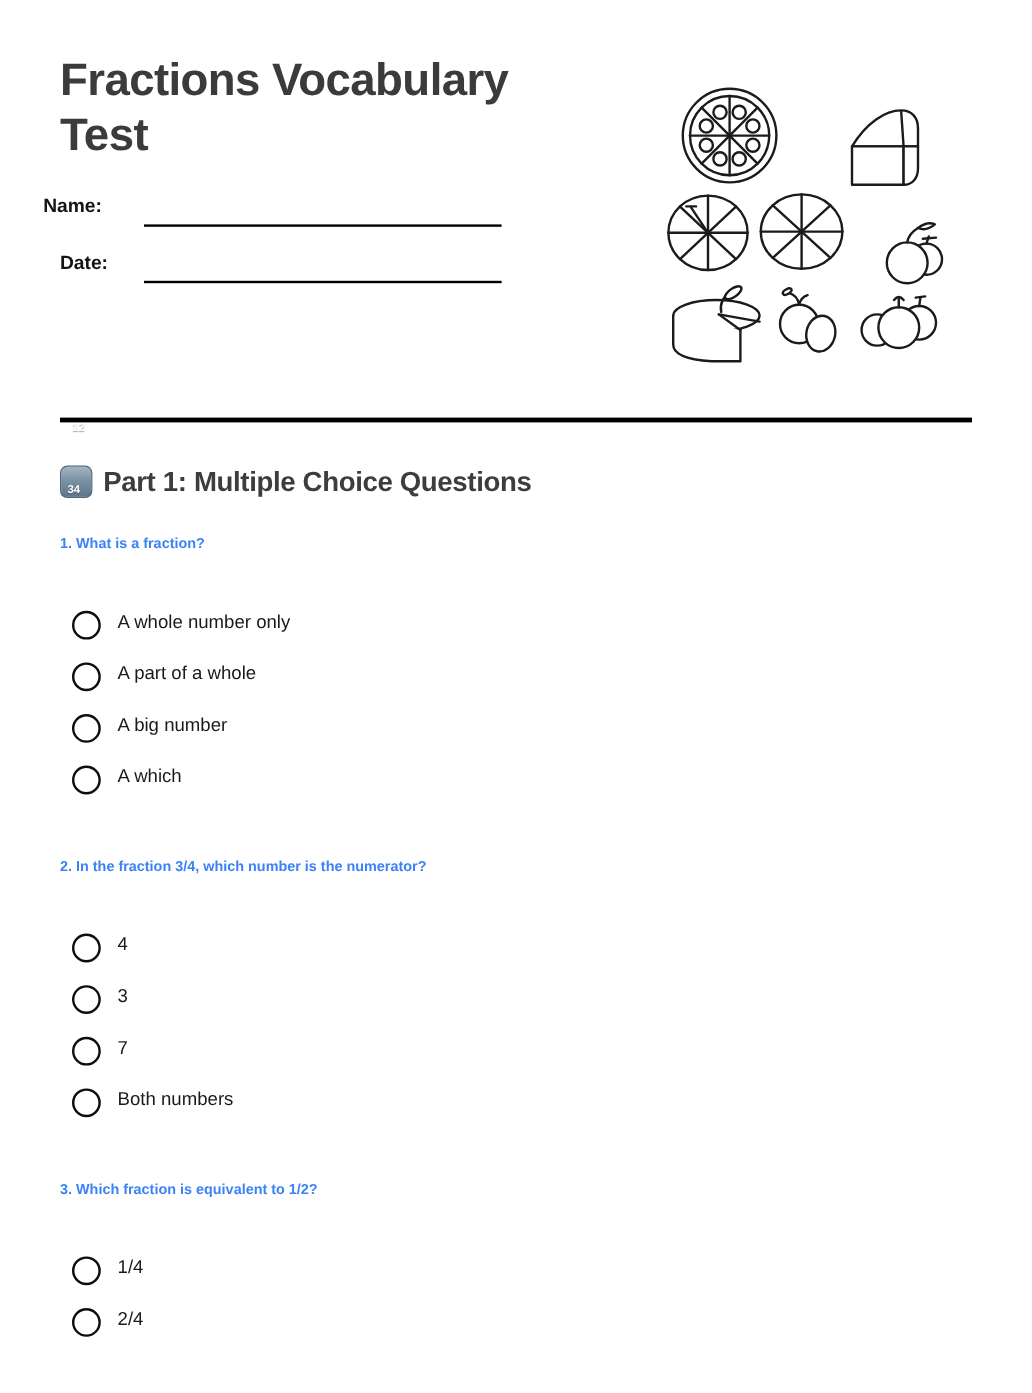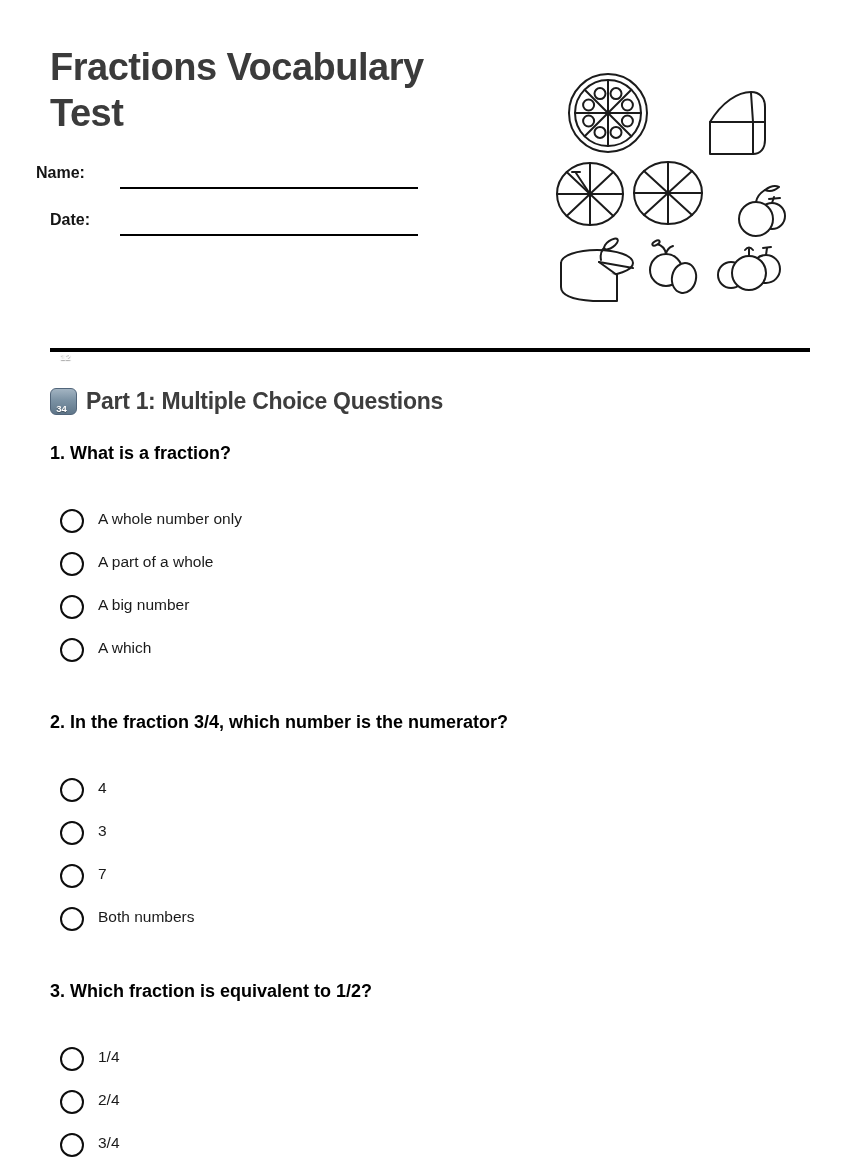--- a/index.html
+++ b/index.html
@@ -49,21 +49,21 @@
   .numbers-icon .r1{margin-left:4px;}
   .numbers-icon .r2{margin-right:4px;margin-top:42px;}
   .section-title{
     font-size:23px;font-weight:700;color:#3d3d3d;letter-spacing:-0.3px;
   }
 
   
   .question{left:50px;width:700px;}
   .q1{top:444px;} .q2{top:713px;} .q3{top:982px;}
   .q-text{
-    font-size:18px;font-weight:700;color:#000000;
+    font-size:12px;font-weight:700;color:#3b82f6;
     line-height:19px;margin:0 0 46px 0;
   }
   .option{
     display:flex;align-items:flex-start;gap:14px;
     height:26px;margin:0 0 17px 10px;
   }
   .radio{
     width:24px;height:24px;box-sizing:border-box;flex:0 0 auto;
     border:2.5px solid #0d0d0d;border-radius:50%;background:#fff;cursor:pointer;
   }
@@ -215,17 +215,13 @@
 <div class="abs question q3">
   <p class="q-text">3. Which fraction is equivalent to 1/2?</p>
   <div class="option">
     <span class="radio"></span>
     <span class="opt-label">1/4</span>
   </div>
   <div class="option">
     <span class="radio"></span>
     <span class="opt-label">2/4</span>
   </div>
-  <div class="option">
-    <span class="radio"></span>
-    <span class="opt-label">3/4</span>
-  </div>
 </div>
 
 </body></html>

